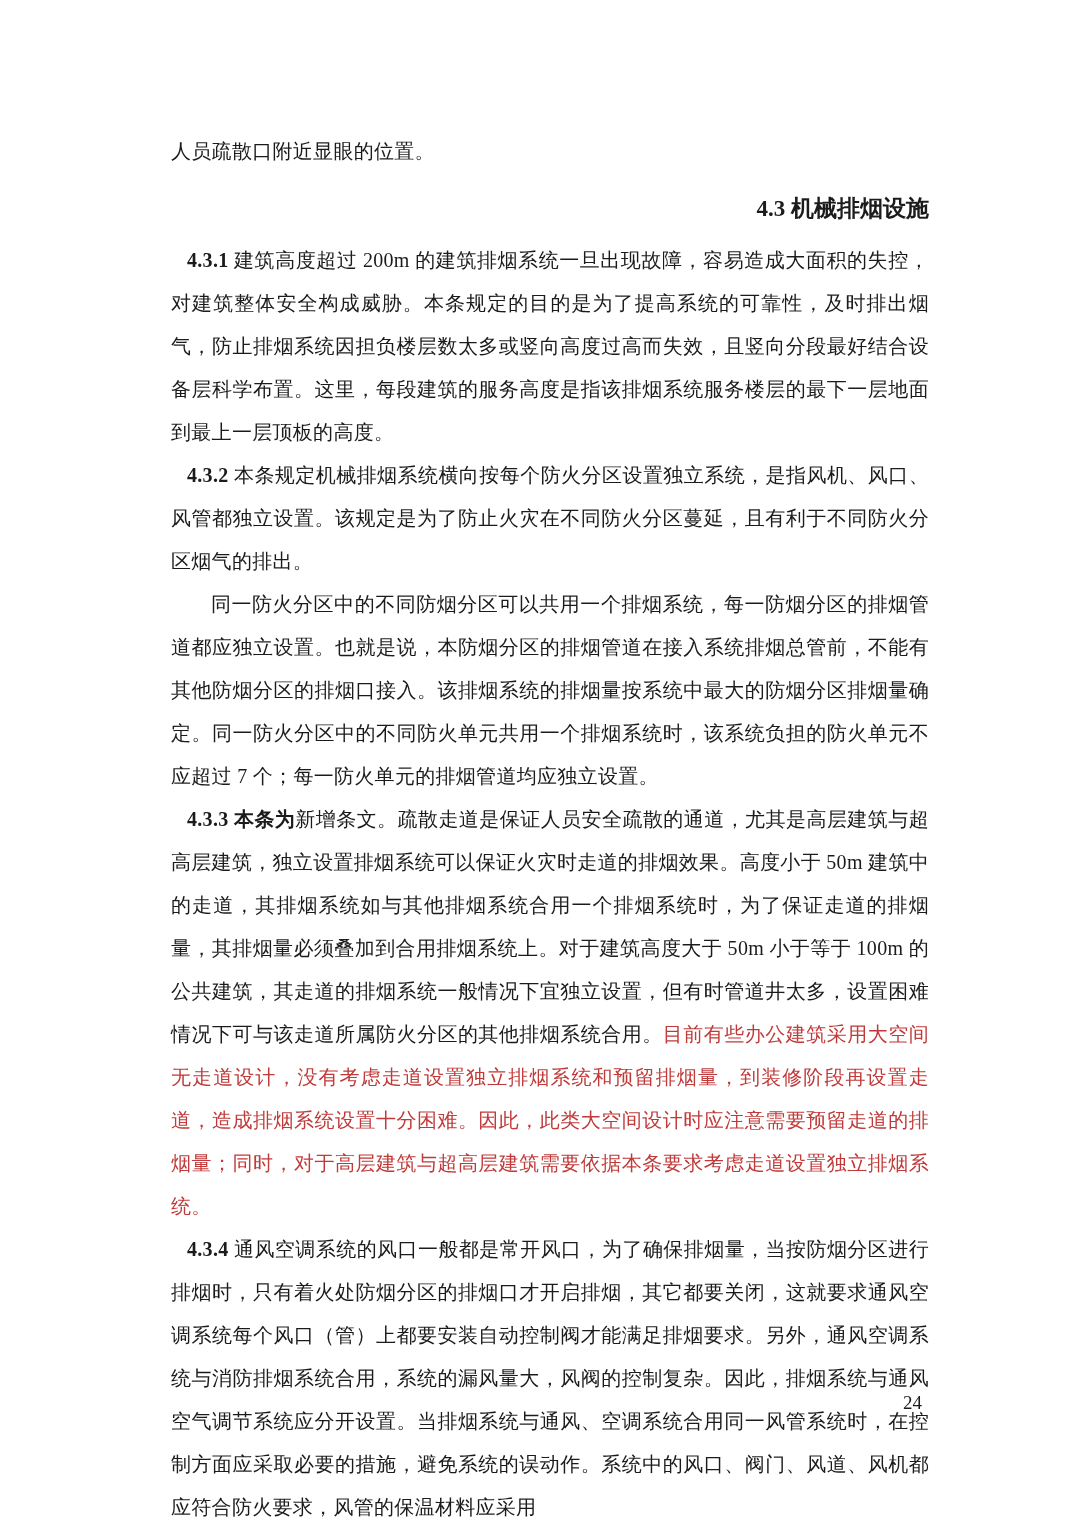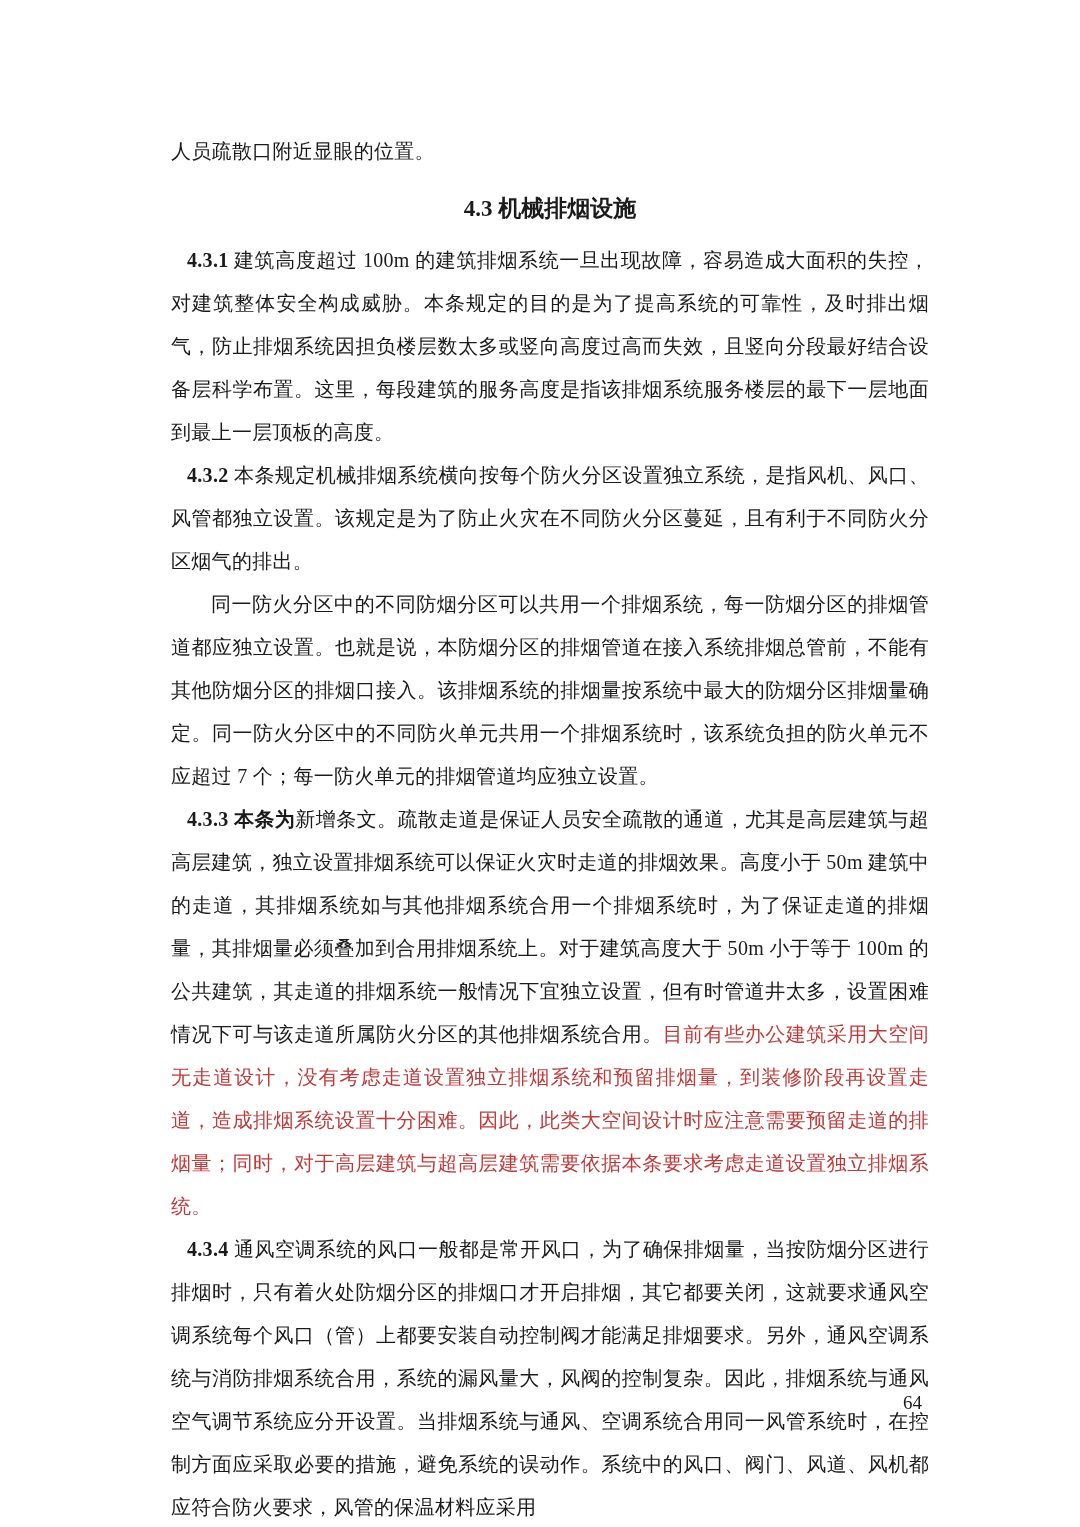--- a/index.html
+++ b/index.html
@@ -31,21 +31,21 @@
     letter-spacing: 0.3px;
   }
   .para.indent2 {
     text-indent: 2em;
   }
   .heading {
     margin: 14px 0 9px 0;
     font-size: 23px;
     line-height: 43px;
     font-weight: bold;
-    text-align: center;
+    text-align: right;
     color: var(--text-color, #1b1b1b);
   }
   .seg-bold {
     font-weight: bold;
     margin-left: 16px;
   }
   .seg-red {
     color: var(--red-color, #c03a3a);
     margin-top: 16px;
   }
@@ -60,28 +60,28 @@
 </head>
 <body>
 
 <div class="page">
   <div class="content">
 
     <p class="para">人员疏散口附近显眼的位置。</p>
 
     <h2 class="heading">4.3 机械排烟设施</h2>
 
-    <p class="para"><span class="seg-bold">4.3.1 </span><span>建筑高度超过 100m 的建筑排烟系统一旦出现故障，容易造成大面积的失控，对建筑整体安全构成威胁。本条规定的目的是为了提高系统的可靠性，及时排出烟气，防止排烟系统因担负楼层数太多或竖向高度过高而失效，且竖向分段最好结合设备层科学布置。这里，每段建筑的服务高度是指该排烟系统服务楼层的最下一层地面到最上一层顶板的高度。</span></p>
+    <p class="para"><span class="seg-bold">4.3.1 </span><span>建筑高度超过 200m 的建筑排烟系统一旦出现故障，容易造成大面积的失控，对建筑整体安全构成威胁。本条规定的目的是为了提高系统的可靠性，及时排出烟气，防止排烟系统因担负楼层数太多或竖向高度过高而失效，且竖向分段最好结合设备层科学布置。这里，每段建筑的服务高度是指该排烟系统服务楼层的最下一层地面到最上一层顶板的高度。</span></p>
 
     <p class="para"><span class="seg-bold">4.3.2 </span><span>本条规定机械排烟系统横向按每个防火分区设置独立系统，是指风机、风口、风管都独立设置。该规定是为了防止火灾在不同防火分区蔓延，且有利于不同防火分区烟气的排出。</span></p>
 
     <p class="para indent2"><span>同一防火分区中的不同防烟分区可以共用一个排烟系统，每一防烟分区的排烟管道都应独立设置。也就是说，本防烟分区的排烟管道在接入系统排烟总管前，不能有其他防烟分区的排烟口接入。该排烟系统的排烟量按系统中最大的防烟分区排烟量确定。同一防火分区中的不同防火单元共用一个排烟系统时，该系统负担的防火单元不应超过 7 个；每一防火单元的排烟管道均应独立设置。</span></p>
 
     <p class="para"><span class="seg-bold">4.3.3  本条为</span><span>新增条文。疏散走道是保证人员安全疏散的通道，尤其是高层建筑与超高层建筑，独立设置排烟系统可以保证火灾时走道的排烟效果。高度小于 50m 建筑中的走道，其排烟系统如与其他排烟系统合用一个排烟系统时，为了保证走道的排烟量，其排烟量必须叠加到合用排烟系统上。对于建筑高度大于 50m 小于等于 100m 的公共建筑，其走道的排烟系统一般情况下宜独立设置，但有时管道井太多，设置困难情况下可与该走道所属防火分区的其他排烟系统合用。</span><span class="seg-red">目前有些办公建筑采用大空间无走道设计，没有考虑走道设置独立排烟系统和预留排烟量，到装修阶段再设置走道，造成排烟系统设置十分困难。因此，此类大空间设计时应注意需要预留走道的排烟量；同时，对于高层建筑与超高层建筑需要依据本条要求考虑走道设置独立排烟系统。</span></p>
 
     <p class="para"><span class="seg-bold">4.3.4  </span><span>通风空调系统的风口一般都是常开风口，为了确保排烟量，当按防烟分区进行排烟时，只有着火处防烟分区的排烟口才开启排烟，其它都要关闭，这就要求通风空调系统每个风口（管）上都要安装自动控制阀才能满足排烟要求。另外，通风空调系统与消防排烟系统合用，系统的漏风量大，风阀的控制复杂。因此，排烟系统与通风空气调节系统应分开设置。当排烟系统与通风、空调系统合用同一风管系统时，在控制方面应采取必要的措施，避免系统的误动作。系统中的风口、阀门、风道、风机都应符合防火要求，风管的保温材料应采用</span></p>
 
   </div>
 
   <div class="footer">
-    <span>64</span>
+    <span>24</span>
   </div>
 </div>
 
 </body></html>

